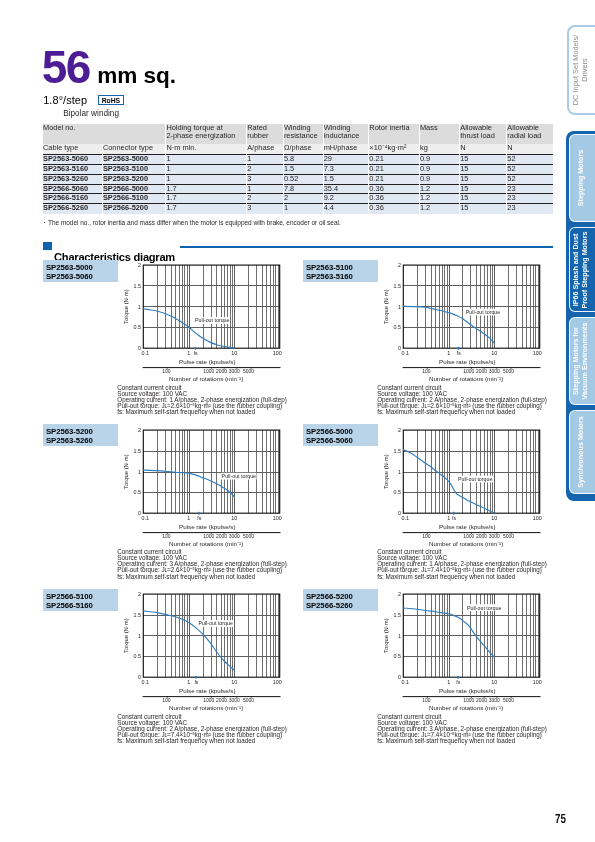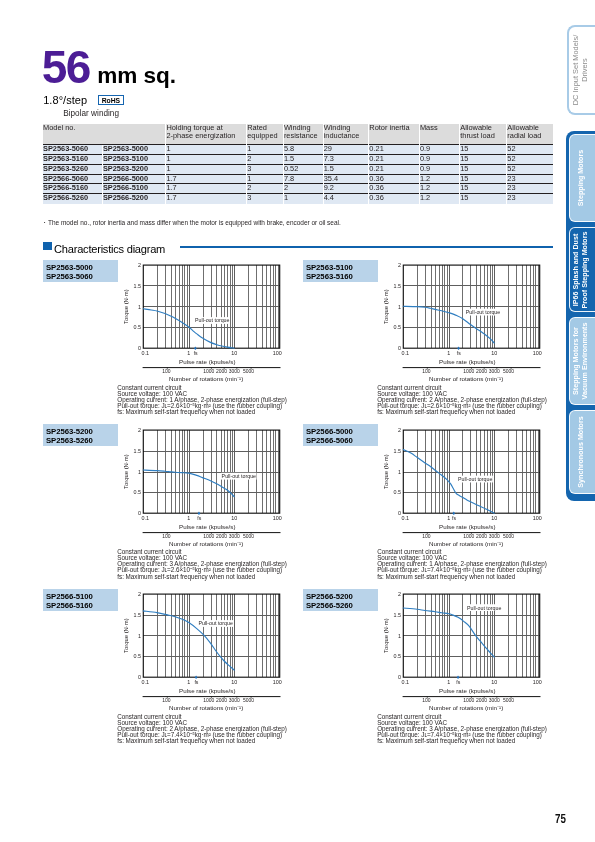--- a/index.html
+++ b/index.html
@@ -34,22 +34,22 @@
   .vs{border-left:0.8px solid #ffffff;}
   .topline{border-top:0.9px solid #231f20;}
 
   
   #fnote{left:43px;top:219px;font-size:6.5px;color:#231f20;letter-spacing:-0.03px;}
 
   
   #sect{left:43px;top:240px;width:510px;height:12px;}
   #sectsq{position:absolute;left:0;top:2.05px;width:9.1px;height:8.4px;background:#0f62ad;}
   #sectrule{position:absolute;left:136.7px;right:0;top:6px;height:2.2px;background:#0f62ad;}
-  #secttitle{position:absolute;left:11.1px;top:4px;font-size:11.1px;line-height:11.1px;
-             font-weight:normal;color:#000;letter-spacing:-0.24px;white-space:nowrap;}
+  #secttitle{position:absolute;left:11.1px;top:12px;font-size:11.1px;line-height:11.1px;
+             font-weight:bold;color:#000;letter-spacing:-0.24px;white-space:nowrap;}
 
   
   .cb{position:absolute;width:262px;height:168px;}
   .mbox{position:absolute;left:4.4px;top:4.7px;width:74.7px;height:22.3px;padding:3.1px 0 0 2.6px;
         background:#b9d3e9;font-size:7.75px;font-weight:bold;line-height:9.1px;color:#000;
         box-sizing:border-box;letter-spacing:-0.05px;}
   .cnotes{position:absolute;left:78.3px;top:129.5px;font-size:6.3px;line-height:6.15px;
           color:#231f20;white-space:nowrap;letter-spacing:-0.02px;}
   svg.chart{position:absolute;left:0;top:0;overflow:visible;}
   .chart text{font-family:"Liberation Sans",sans-serif;fill:#231f20;}
@@ -94,21 +94,21 @@
     </colgroup>
 <tbody>
       <tr>
         <td class="gh pd" colspan="2" style="height:19px">Model no.</td>
         <td class="gh pd vs">
           <div>Holding torque at</div>
           <div>2-phase energization</div>
         </td>
         <td class="gh pd vs">
           <div>Rated</div>
-          <div>equipped</div>
+          <div>rubber</div>
         </td>
         <td class="gh pd vs">
           <div>Winding</div>
           <div>resistance</div>
         </td>
         <td class="gh pd vs">
           <div>Winding</div>
           <div>inductance</div>
         </td>
         <td class="gh pd vs">
@@ -118,20 +118,32 @@
           <div>Mass</div>
         </td>
         <td class="gh pd vs">
           <div>Allowable</div>
           <div>thrust load</div>
         </td>
         <td class="gh pd vs">
           <div>Allowable</div>
           <div>radial load</div>
         </td>
+      </tr>
+<tr>
+        <td class="sub pd" style="height:10px">Cable type</td>
+        <td class="sub pd vs" style="height:10px">Connector type</td>
+        <td class="sub pd vs" style="height:10px">N·m min.</td>
+        <td class="sub pd vs" style="height:10px">A/phase</td>
+        <td class="sub pd vs" style="height:10px">Ω/phase</td>
+        <td class="sub pd vs" style="height:10px">mH/phase</td>
+        <td class="sub pd vs" style="height:10px">×10⁻⁴kg·m²</td>
+        <td class="sub pd vs" style="height:10px">kg</td>
+        <td class="sub pd vs" style="height:10px">N</td>
+        <td class="sub pd vs" style="height:10px">N</td>
       </tr>
 <tr>
         <td class="rw pd topline bd">SP2563-5060</td>
         <td class="rw pd topline bd vs">SP2563-5000</td>
         <td class="rw pd topline vs">1</td>
         <td class="rw pd topline vs">1</td>
         <td class="rw pd topline vs">5.8</td>
         <td class="rw pd topline vs">29</td>
         <td class="rw pd topline vs">0.21</td>
         <td class="rw pd topline vs">0.9</td>

